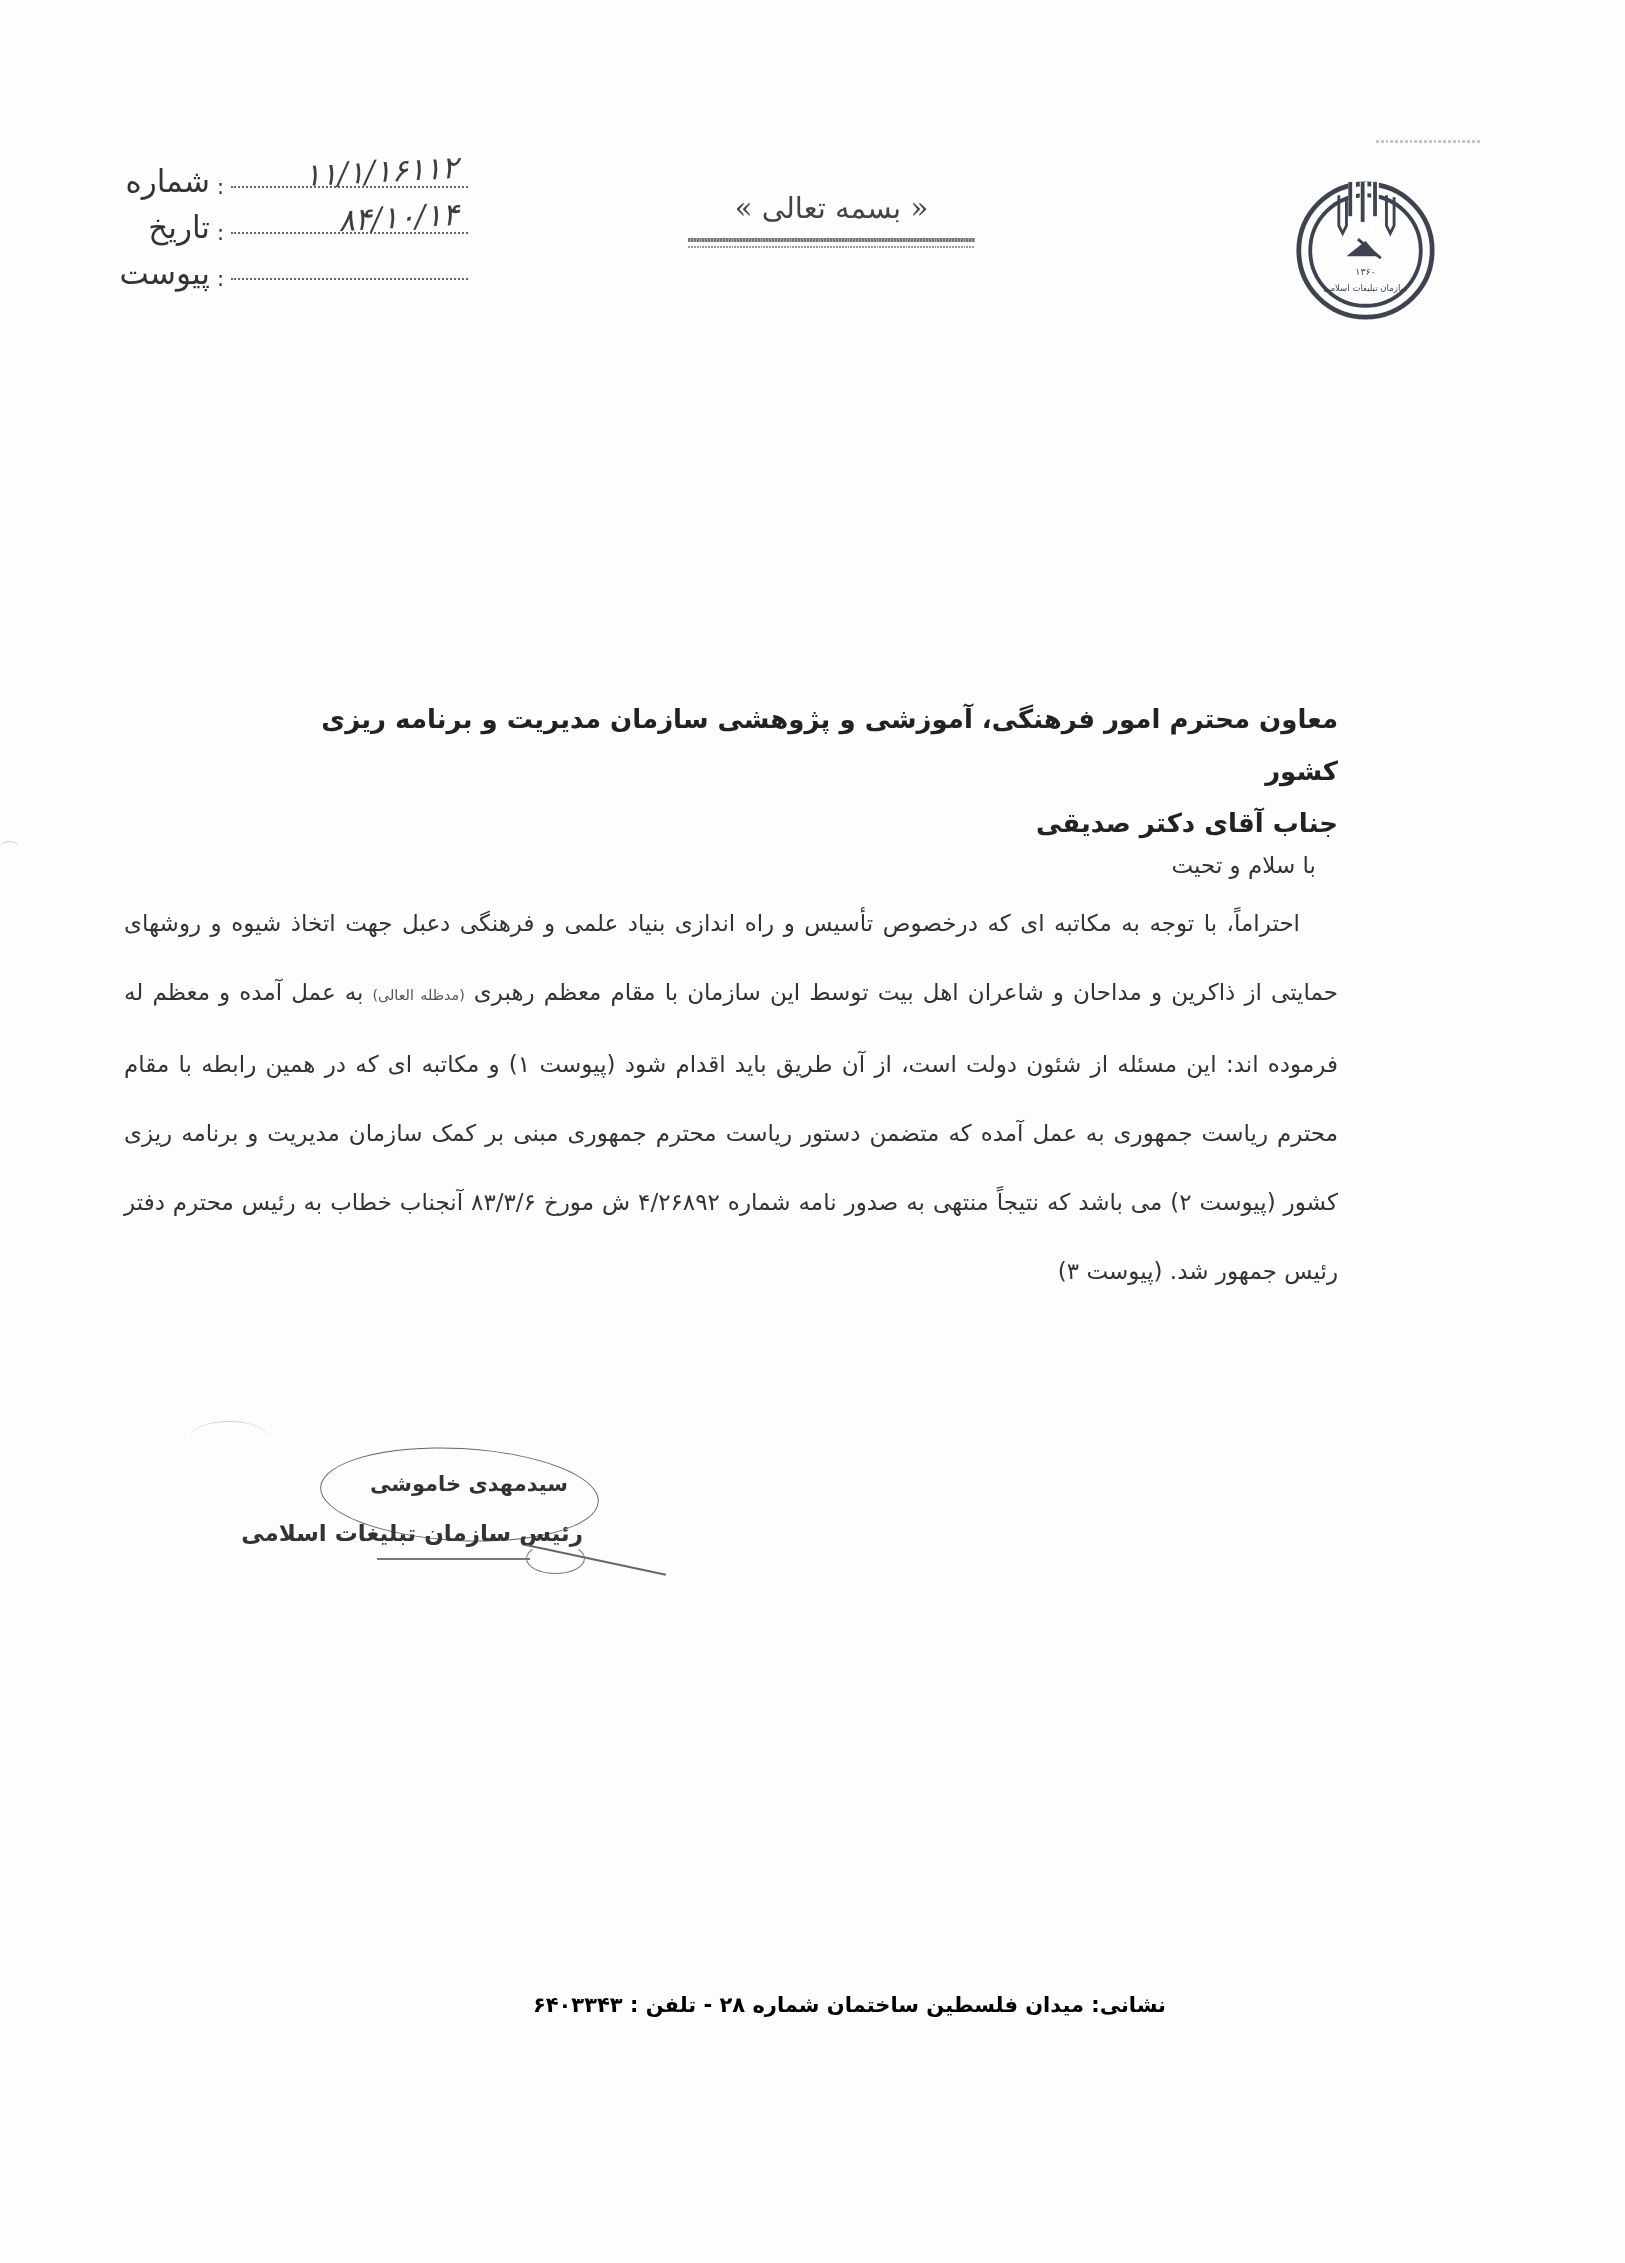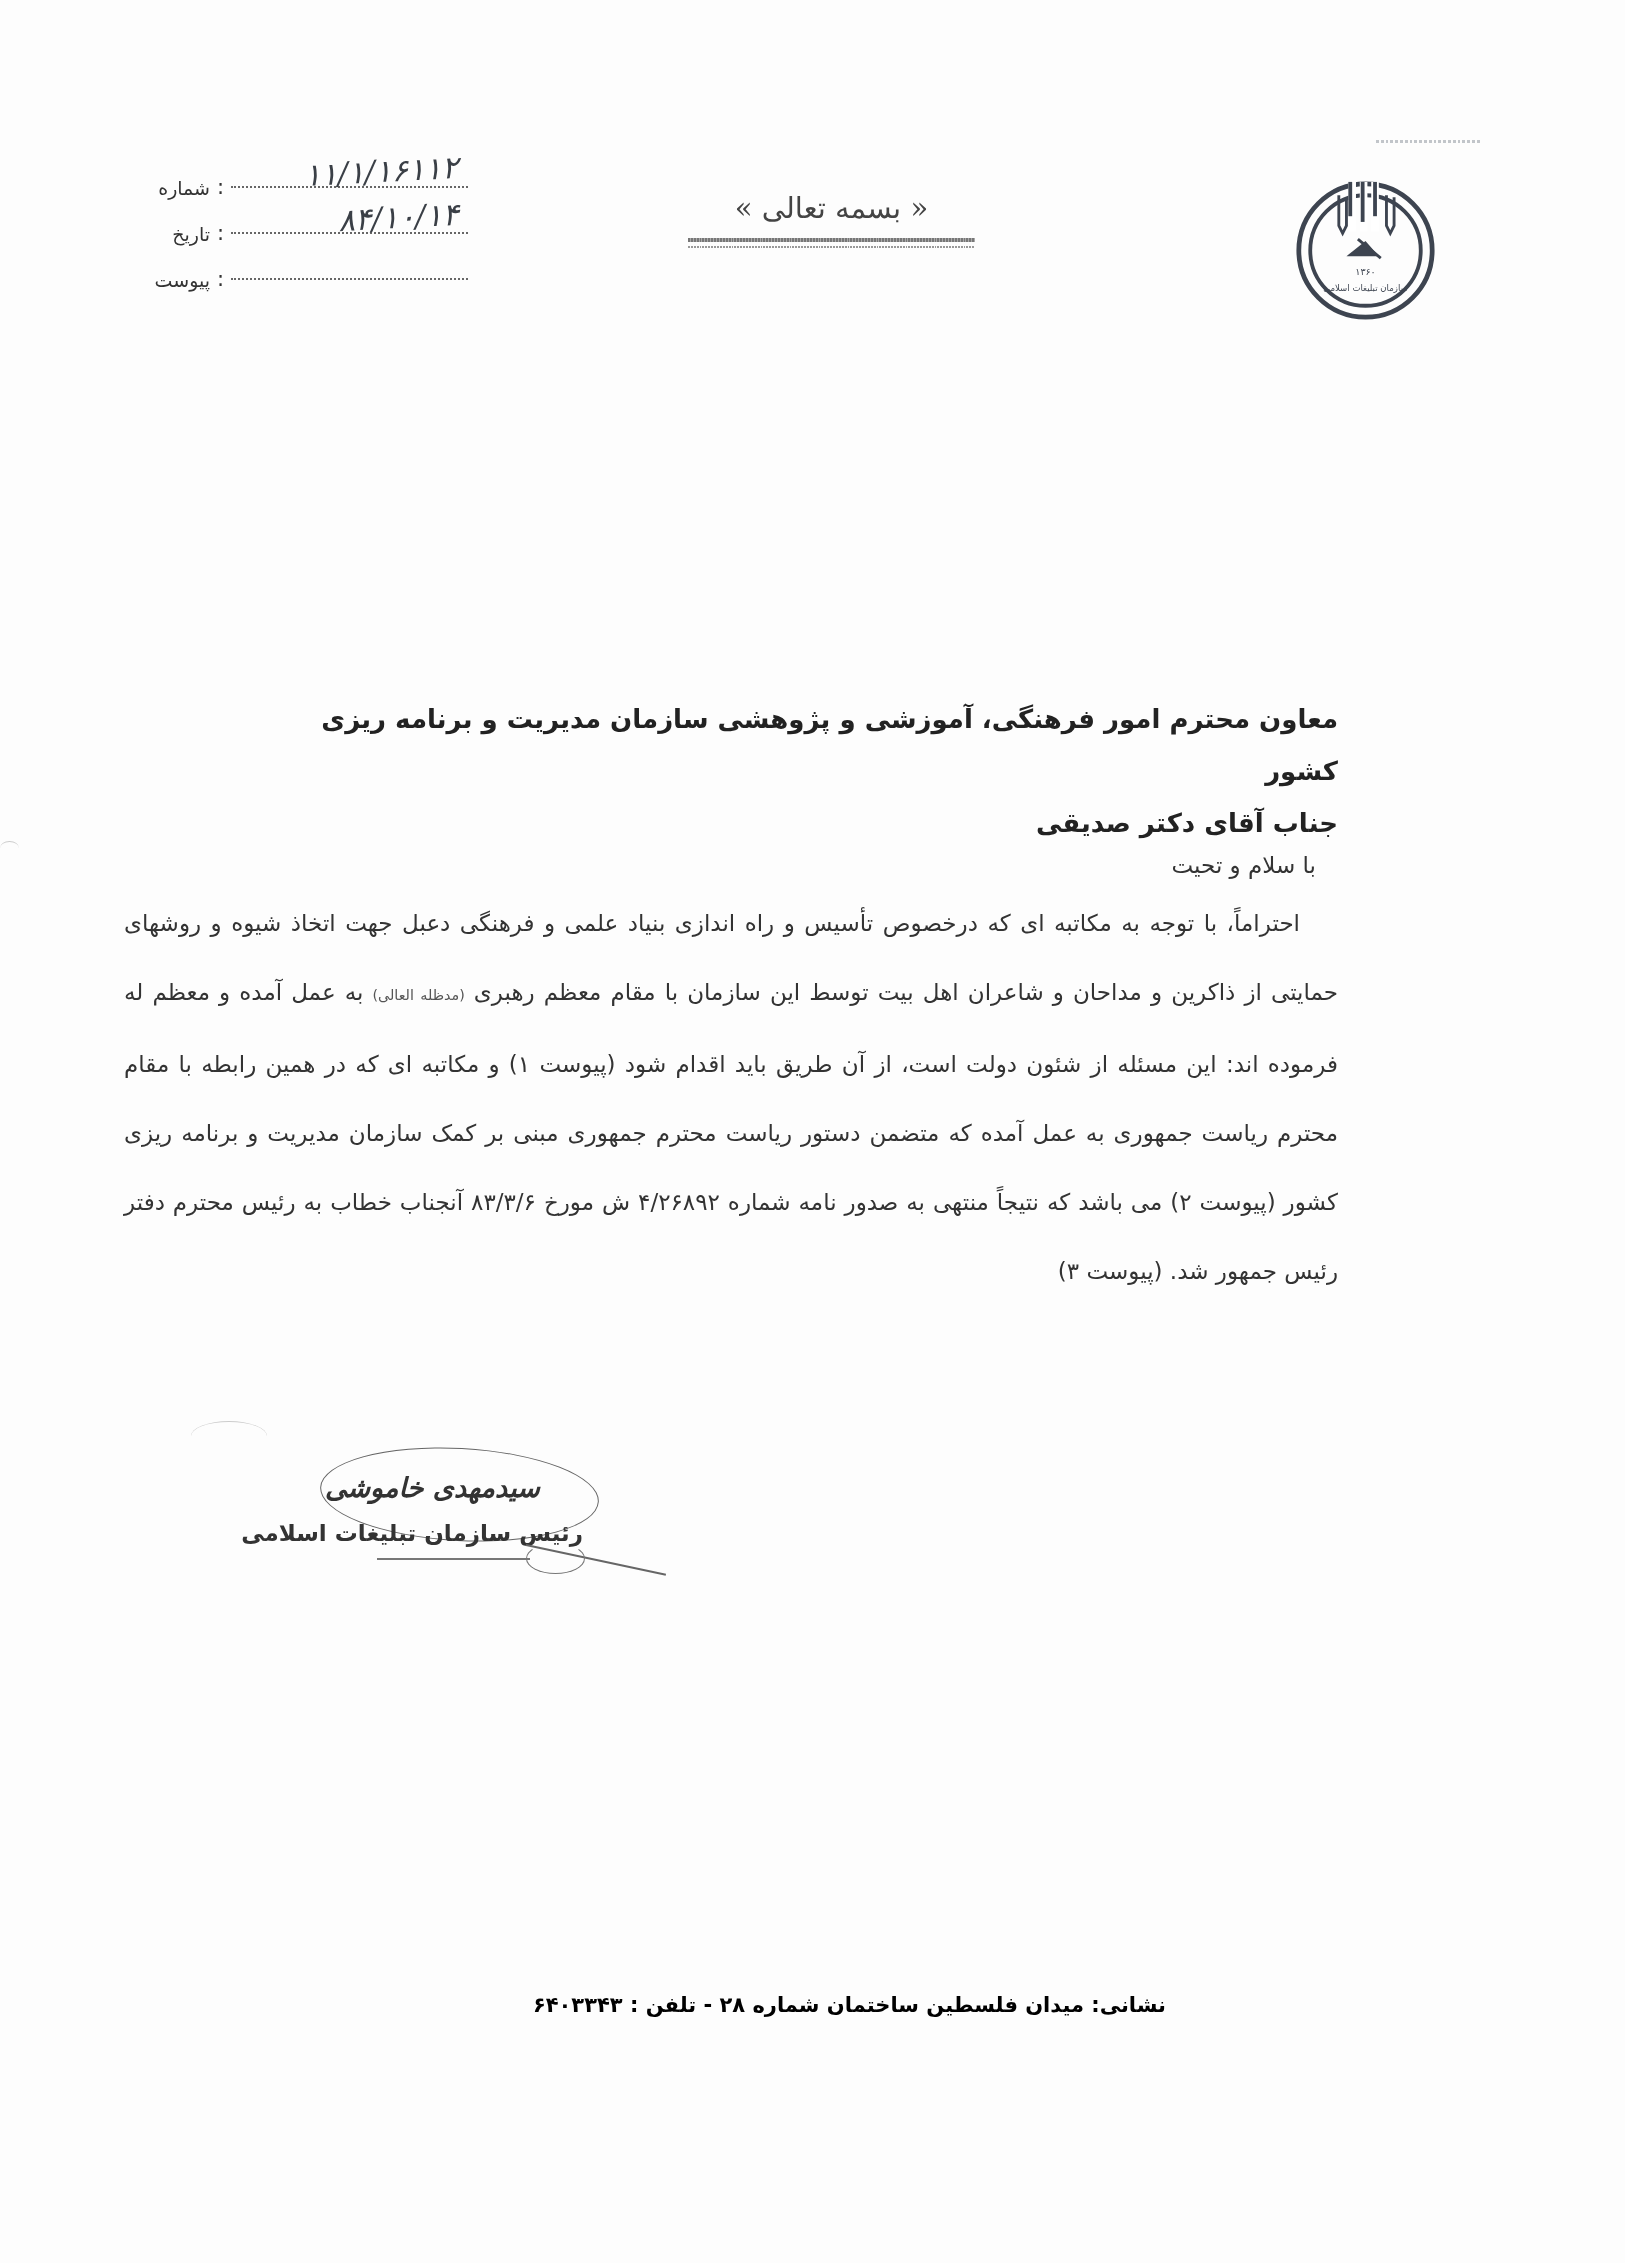--- a/index.html
+++ b/index.html
@@ -9,21 +9,21 @@
 
     
     .scan-mark { position: absolute; left: 1376px; top: 140px; width: 105px; height: 2.9px; background: repeating-linear-gradient(90deg,#9aa0a8 0 2.9px,transparent 2.9px 4.8px); opacity: .6; }
 
     
     .logo { position: absolute; left: 1295px; top: 180px; width: 141px; height: 141px; }
 
     
     .meta { position: absolute; left: 124px; top: 153px; width: 344px; }
     .meta-row { position: relative; height: 46px; display: flex; flex-direction: row-reverse; align-items: flex-end; }
-    .meta-label { font-size: 19px; color: #333; width: 86px; text-align: right; font-family: "DejaVu Sans", sans-serif; }
+    .meta-label { font-size: 31px; color: #333; width: 86px; text-align: right; font-family: "DejaVu Sans", sans-serif; }
     .meta-colon { font-size: 21px; color: #333; width: 21px; text-align: center; }
     .meta-line { flex: 1; border-bottom: 2.9px dotted #666; height: 29px; position: relative; margin-bottom: 11.5px; }
     .meta-hand { position: absolute; right: 9.6px; bottom: -3.8px; font-size: 31px; color: #3a3f46; font-family: "DejaVu Serif", serif; font-style: italic; letter-spacing: 1px; transform: rotate(-3deg); white-space: nowrap; }
 
     
     .invocation { position: absolute; left: 674px; top: 191px; width: 315px; text-align: center; }
     .invocation-text { font-size: 29px; color: #444; font-family: "DejaVu Serif", serif; }
     .invocation-rule { margin: 13.4px auto 0; width: 287px; height: 3.8px; background: repeating-linear-gradient(90deg,#777 0 1.9px,#aaa 1.9px 2.9px); }
     .invocation-rule2 { margin: 3.8px auto 0; width: 287px; height: 1.9px; background: repeating-linear-gradient(90deg,#999 0 1.9px,transparent 1.9px 2.9px); }
 
@@ -34,21 +34,21 @@
     
     .letter { position: absolute; left: 124px; top: 841px; width: 1214px; }
     .greeting { font-weight: normal; font-size: 23px; color: #333; margin-right: 22px; line-height: 48px; }
     .para { font-size: 23px; color: #333; line-height: 69px; text-align: justify; text-align-last: right; }
     .indent { text-indent: 38px; }
     .small { font-size: 14.3px; color: #555; }
 
     
     .signature { position: absolute; left: 277px; top: 1424px; width: 344px; height: 163px; }
     .sig-oval { position: absolute; left: 43px; top: 24px; width: 277px; height: 91px; border: 1.9px solid #666; border-radius: 50%; transform: rotate(3deg); }
-    .sig-name { position: absolute; right: 81px; top: 48px; font-size: 27px; font-weight: bold; color: #333; white-space: nowrap; font-style: italic; }
+    .sig-name { position: absolute; right: 53px; top: 48px; font-size: 21px; font-weight: bold; color: #333; white-space: nowrap; }
     .sig-title { position: absolute; right: 38px; top: 96px; font-size: 23px; font-weight: bold; color: #333; white-space: nowrap; }
     .sig-underline { position: absolute; left: 100px; top: 134px; width: 153px; height: 1.9px; background: #777; }
     .sig-stroke { position: absolute; left: 249px; top: 120px; width: 143px; height: 1.9px; background: #666; transform: rotate(12deg); transform-origin: left center; }
     .sig-loop { position: absolute; left: 249px; top: 119px; width: 57px; height: 29px; border: 1.9px solid #777; border-radius: 50%; border-top-color: transparent; }
     .left-arc { position: absolute; left: 191px; top: 1421px; width: 76px; height: 29px; border-top: 1.9px solid #ccc; border-radius: 50% 50% 0 0; }
     .left-arc2 { position: absolute; left: 0px; top: 841px; width: 19px; height: 13.4px; border-top: 1.9px solid #ccc; border-radius: 50% 50% 0 0; }
 
     
     .footer { position: absolute; left: 440px; top: 1993px; width: 726px; text-align: right; font-size: 21px; font-weight: bold; color: #000000; white-space: nowrap; }
   </style>

